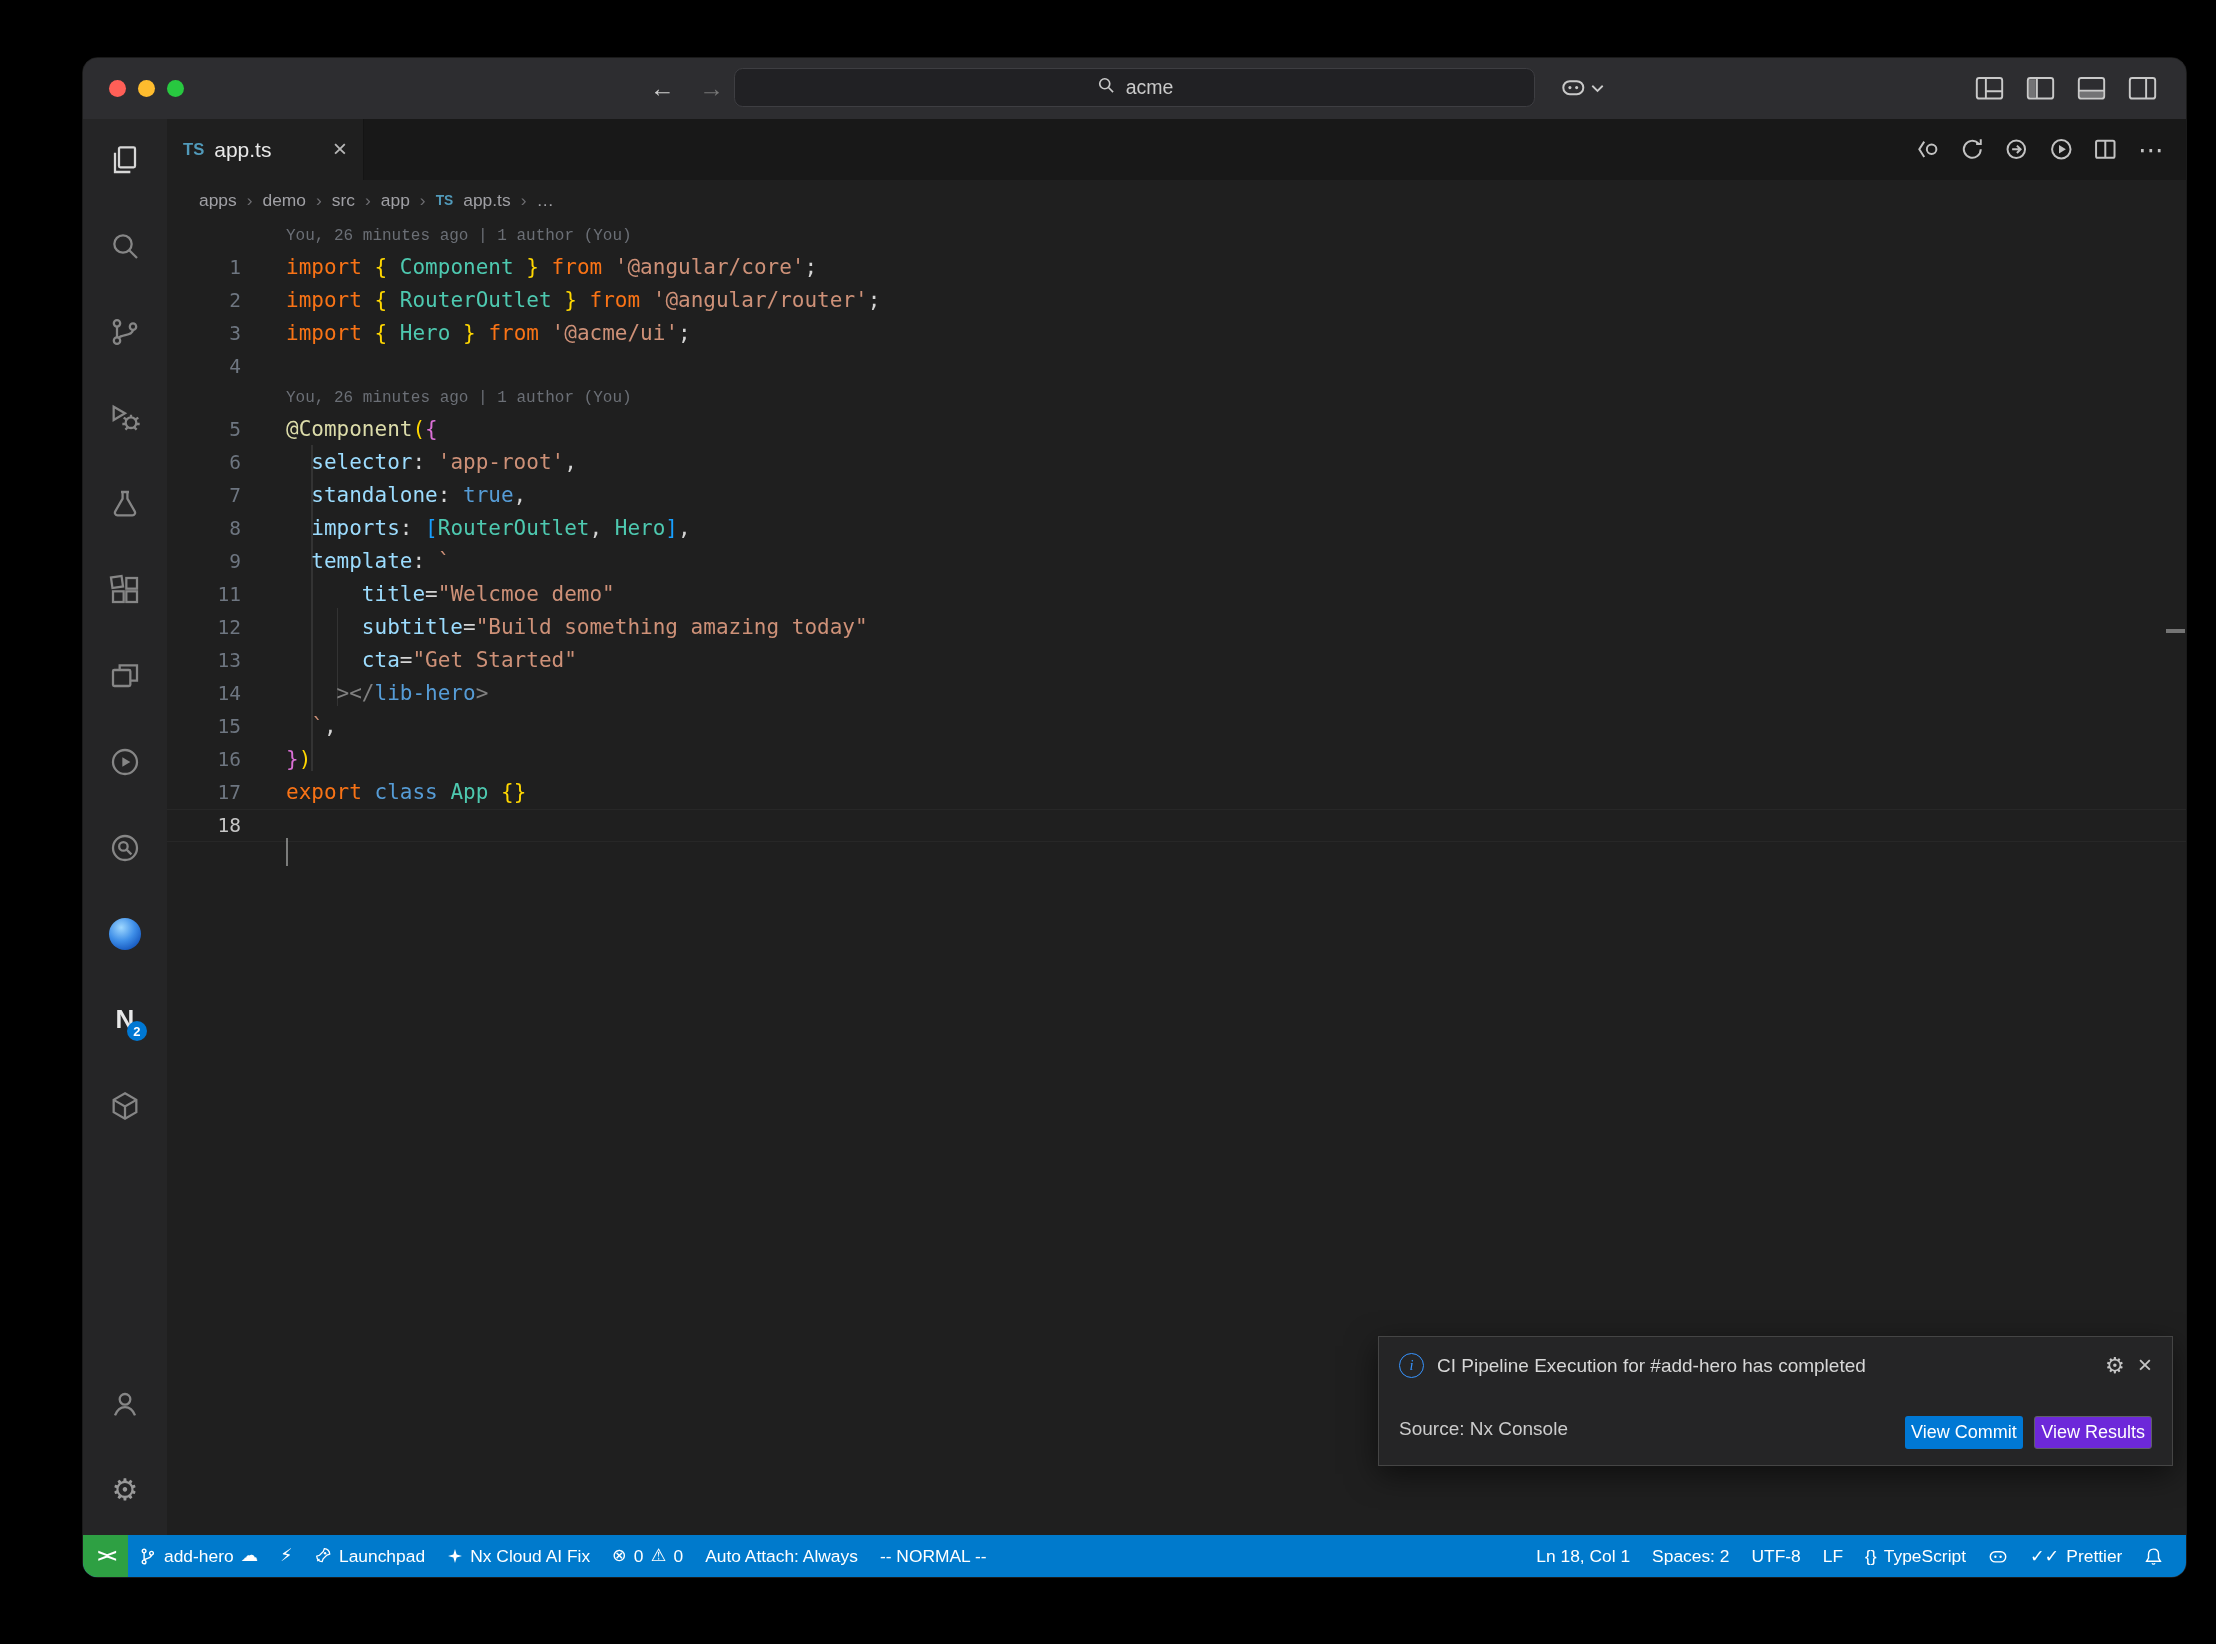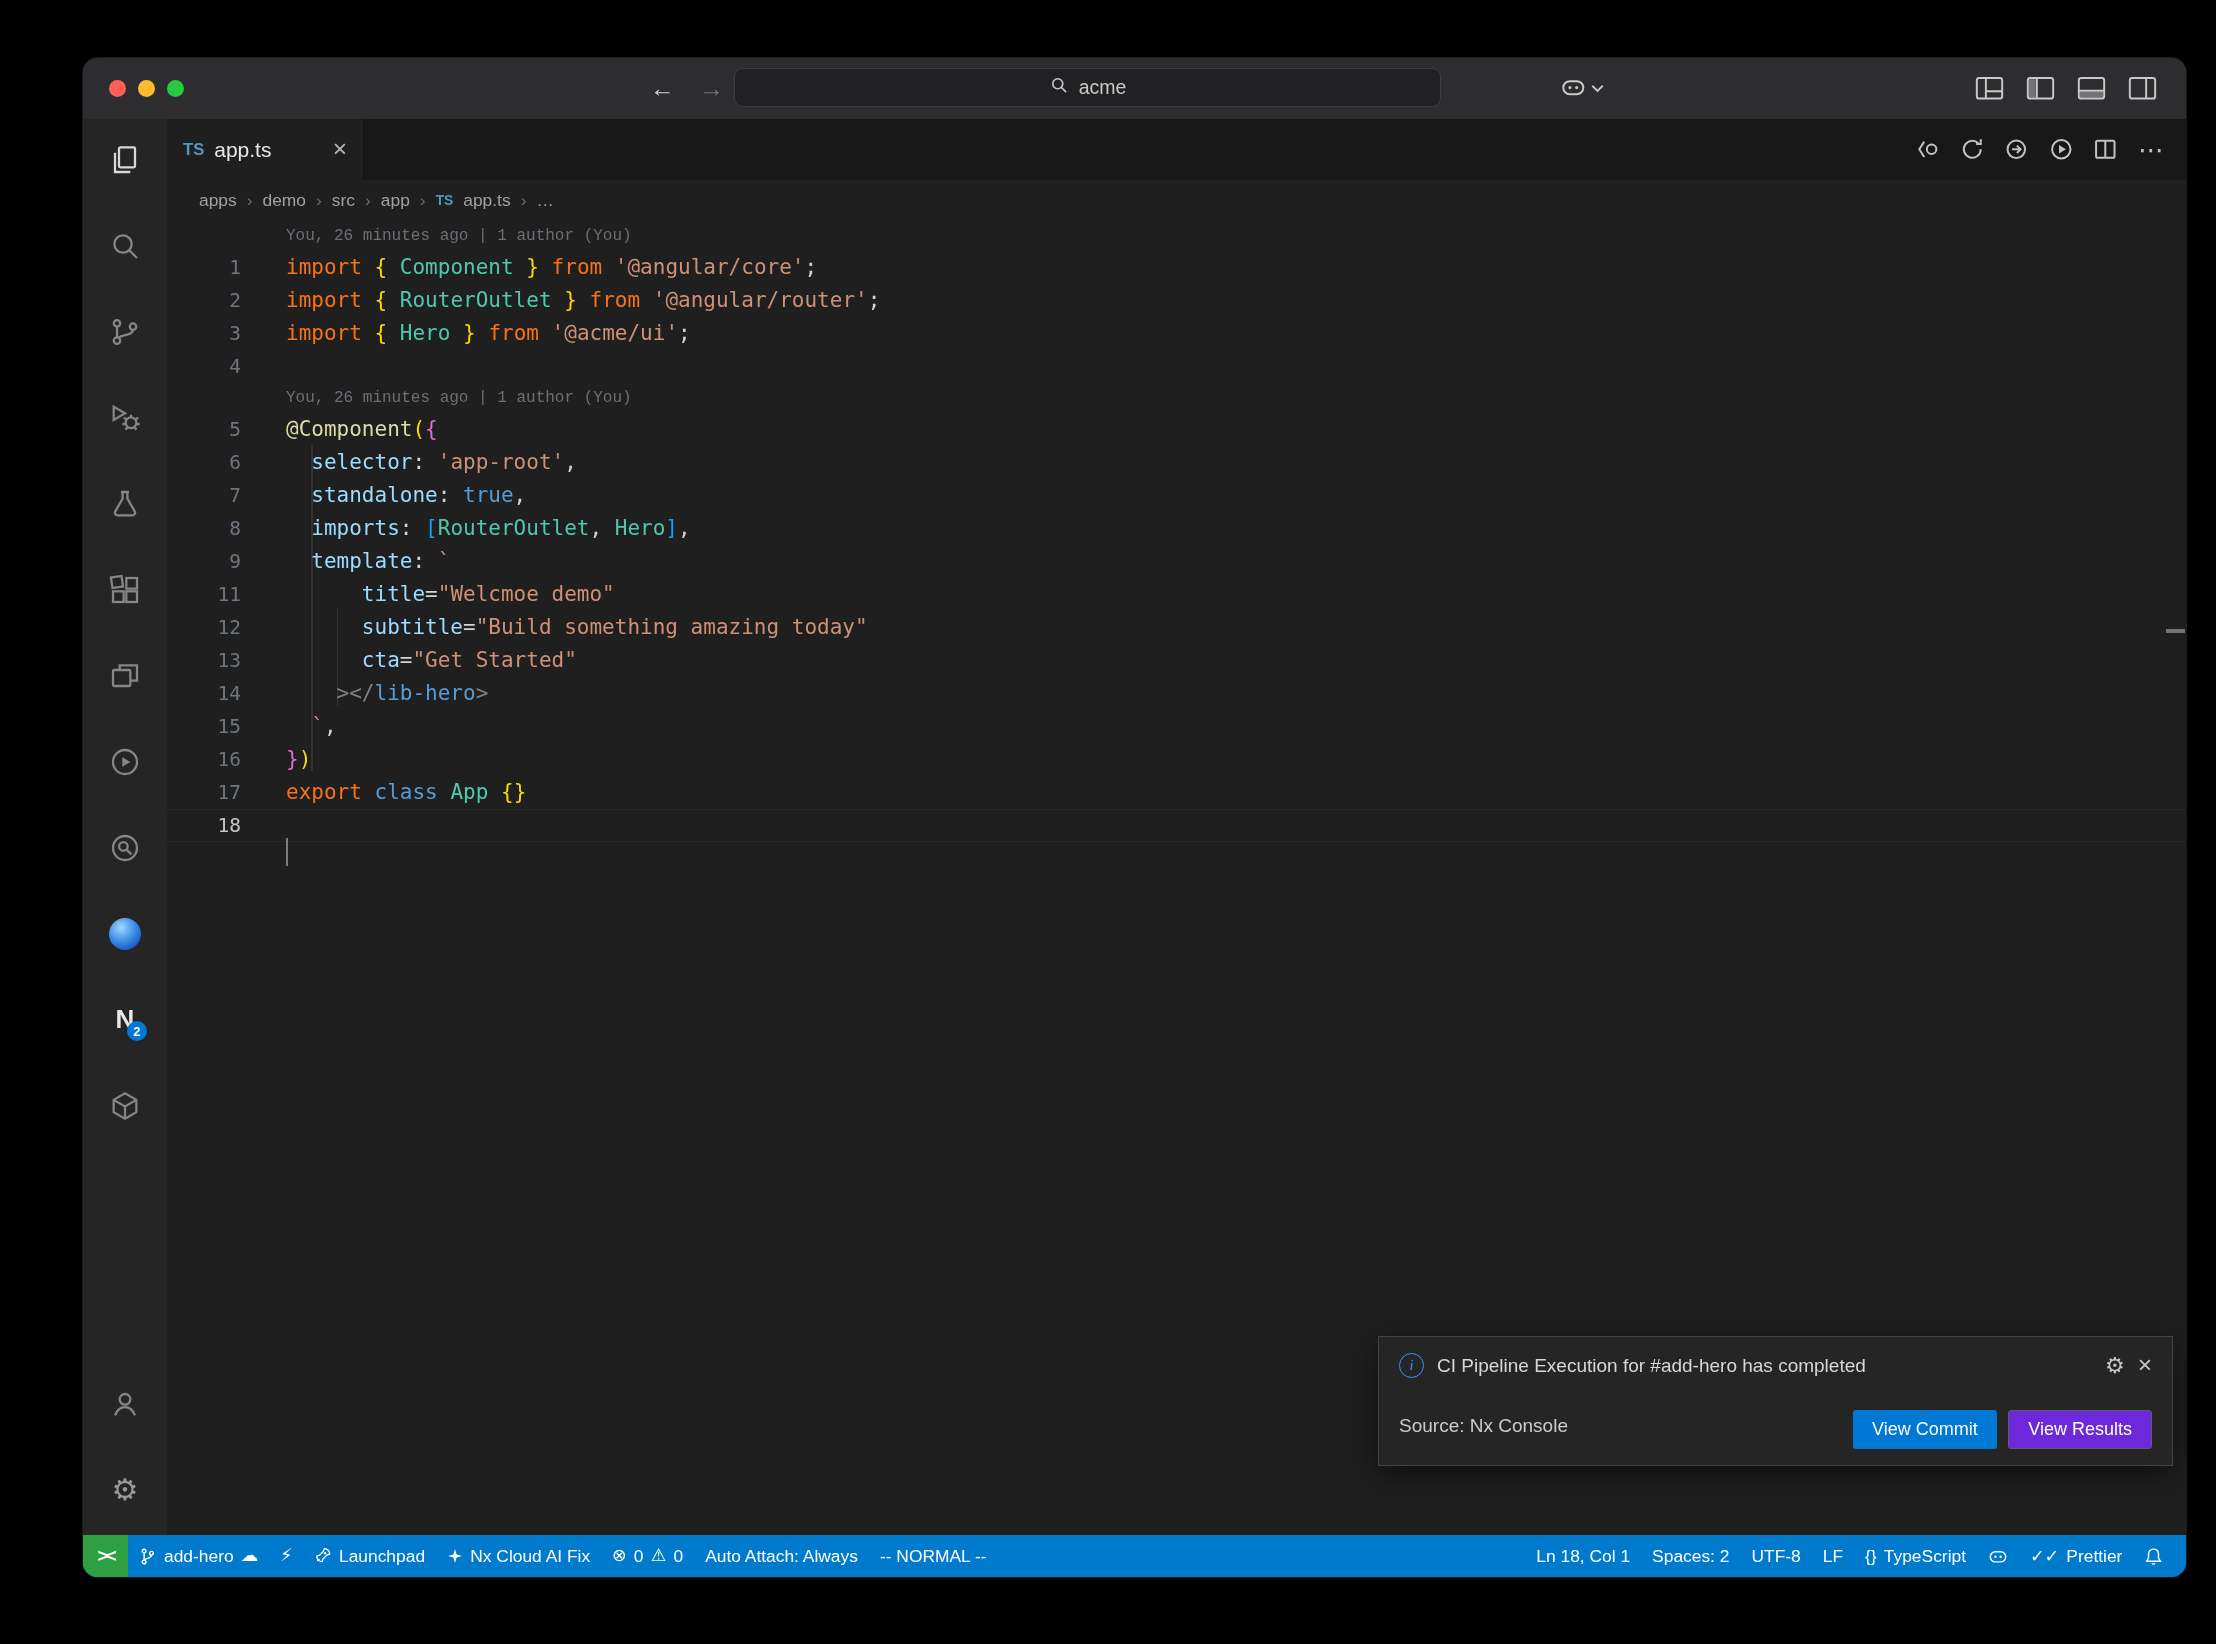--- a/index.html
+++ b/index.html
@@ -6,21 +6,21 @@
   body{width:2216px;height:1645px;background:#000;font-family:"Liberation Sans","DejaVu Sans",sans-serif;position:relative;overflow:hidden;}
   .window{position:absolute;left:83px;top:58px;width:2103px;height:1519px;background:#1f1f1f;border-radius:14.5px;overflow:hidden;display:flex;flex-direction:column;outline:0.7px solid rgba(255,255,255,.10);box-shadow:0 36px 101px rgba(0,0,0,.8);}
 
   
   .titlebar{height:61px;background:#2d2d30;position:relative;flex:none;}
   .traffic{position:absolute;left:26px;top:22px;display:flex;gap:11.6px;}
   .tl{width:17.4px;height:17.4px;border-radius:50%;}
   .tl.red{background:#ff5f57}.tl.yellow{background:#febc2e}.tl.green{background:#28c840}
   .nav{position:absolute;left:567px;top:0;height:61px;display:flex;align-items:center;gap:24.6px;font-size:24.6px;color:#cfcfcf;}
   .nav .fwd{color:#767676;}
-  .searchbox{position:absolute;left:651px;top:10px;width:707px;height:39px;box-sizing:border-box;border-radius:8.7px;background:#212124;border:0.7px solid #3e3e42;display:flex;align-items:center;justify-content:center;gap:10px;color:#c9c9c9;font-size:19.5px;}
+  .searchbox{position:absolute;left:651px;top:10px;width:801px;height:39px;box-sizing:border-box;border-radius:8.7px;background:#212124;border:0.7px solid #3e3e42;display:flex;align-items:center;justify-content:center;gap:10px;color:#c9c9c9;font-size:19.5px;}
   .copilot-pill{position:absolute;left:1478px;top:0;height:61px;display:flex;align-items:center;gap:5.8px;color:#c9c9c9;}
   .layouts{position:absolute;right:29px;top:0;height:61px;display:flex;align-items:center;gap:22px;color:#c9c9c9;}
   .layouts svg{display:block}
 
   
   .main{flex:1;display:flex;min-height:0;position:relative;}
   .activitybar{width:84px;background:#252526;flex:none;display:flex;flex-direction:column;align-items:center;padding-top:24.6px;box-sizing:border-box;}
   .ab-top{display:flex;flex-direction:column;align-items:center;gap:54px;}
   .ab-bottom{margin-top:auto;display:flex;flex-direction:column;align-items:center;gap:54px;padding-bottom:29px;}
   .ab-icon{width:32px;height:32px;color:#868686;position:relative;display:flex;align-items:center;justify-content:center;}
@@ -69,21 +69,21 @@
 
   
   .toast{position:absolute;right:13px;bottom:69px;width:795px;height:130px;box-sizing:border-box;background:#252526;border:0.7px solid #454545;box-shadow:0 8.7px 29px rgba(0,0,0,.55);display:flex;flex-direction:column;justify-content:space-between;padding:16px 20px;z-index:10;}
   .toast-head{display:flex;align-items:center;gap:13px;color:#d7d7d7;font-size:19px;}
   .info-i{width:23px;height:23px;border:1.4px solid #3794ff;border-radius:50%;color:#3794ff;font-size:14.5px;font-style:italic;font-family:"Liberation Serif",serif;display:flex;align-items:center;justify-content:center;flex:none;}
   .toast-title{flex:1;white-space:nowrap;overflow:hidden;}
   .toast-gear{font-size:22px;color:#c5c5c5;line-height:1;}
   .toast-close{font-size:24.6px;color:#c5c5c5;line-height:1;}
   .toast-foot{display:flex;align-items:center;font-size:19px;color:#cccccc;}
   .toast-btns{margin-left:auto;display:flex;gap:11.6px;}
-  .btn{height:39px;box-sizing:border-box;display:flex;align-items:center;padding:0 19px;font-size:18px;border-radius:2.9px;color:#fff;margin-top:7px;}
+  .btn{height:33px;box-sizing:border-box;display:flex;align-items:center;padding:0 6px;font-size:18px;border-radius:2.9px;color:#fff;margin-top:7px;}
   .btn.primary{background:#0078d4;}
   .btn.secondary{background:#6d28d9;border:0.7px solid #5f5f66;}
 
   
   .statusbar{height:42px;background:#007acc;display:flex;align-items:stretch;color:#fff;font-size:17.4px;flex:none;}
   .sb-item{display:flex;align-items:center;gap:7.2px;padding:0 11px;white-space:nowrap;}
   .sb-remote{background:#2ea043;padding:0 14.5px;font-weight:bold;letter-spacing:-2.9px;font-size:19px;}
   .sb-right{margin-left:auto;display:flex;align-items:stretch;padding-right:11.6px;}
   .sb-glyph{font-size:17.4px;line-height:1;}
   .statusbar svg{display:block}

